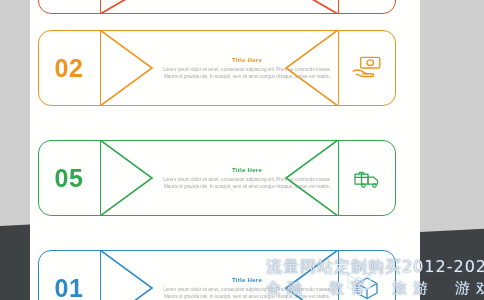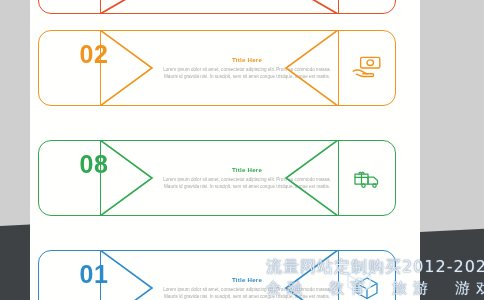--- a/index.html
+++ b/index.html
@@ -27,22 +27,22 @@
   .paper{position:absolute;left:30px;top:0;width:390px;height:300px;background:#fffffe;}
 
   
   .row{position:absolute;left:38px;width:358px;box-sizing:border-box;}
   .band{
     position:absolute;inset:0;
     border:1.6px solid currentColor;border-radius:13px;
     background:transparent;
   }
   .numcell{
-    position:absolute;left:0;top:12px;width:62px;height:100%;
-    display:flex;align-items:flex-start;justify-content:center;margin-left:25px;
+    position:absolute;left:0;top:0;width:62px;height:100%;
+    display:flex;align-items:center;justify-content:center;
   }
   .num{
     font-size:25px;font-weight:700;letter-spacing:.5px;color:currentColor;line-height:1;
   }
   .chev{position:absolute;top:0;height:100%;width:56px;overflow:visible;}
   .chev.fwd{left:62px;}
   .chev.rev{left:244px;}
   .chev svg{display:block;width:100%;height:100%;}
   .divline{position:absolute;top:0;height:100%;width:0;border-left:1.6px solid currentColor;}
   .divline.a{left:62px;}
@@ -141,21 +141,21 @@
         <ellipse cx="18" cy="7" rx="3.1" ry="2.6"></ellipse>
         <path d="M2 15 C5 13.4 8 13.8 10.5 15.2 L15 17.6"></path>
         <path d="M11 17.4 L20 17.4 C21.6 17.4 21.6 20 20 20 L11.5 20 C9 20 7 18.6 5 17.8"></path>
       </svg>
     </div>
   </div>
 
   <div class="row" id="row-03">
     <div class="band"></div>
     <div class="numcell">
-      <span class="num">08</span>
+      <span class="num">05</span>
     </div>
     <div class="divline a"></div>
     <div class="chev fwd">
       <svg viewBox="0 0 56 76" preserveAspectRatio="none" fill="none" stroke="currentColor" stroke-width="1.6">
         <path d="M0 0 L52 38 L0 76"></path>
       </svg>
     </div>
     <div class="textcell">
       <div class="ttl">Title Here</div>
       <div class="body">Lorem ipsum dolor sit amet, consectetur adipiscing elit. Proin eu commodo massa. Mauris id gravida nisi. In suscipit, sem sit amet congue tristique, augue est mattis.</div>

